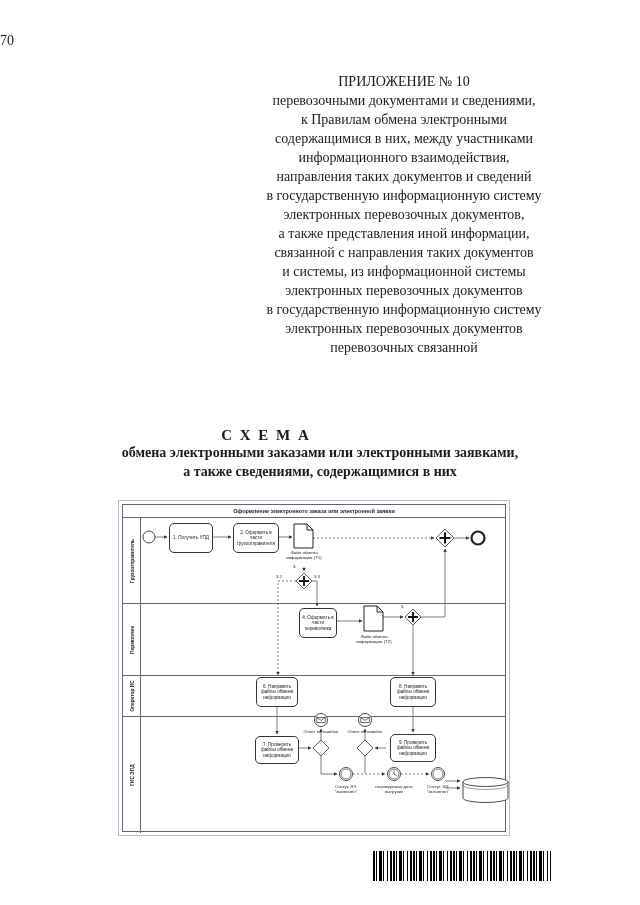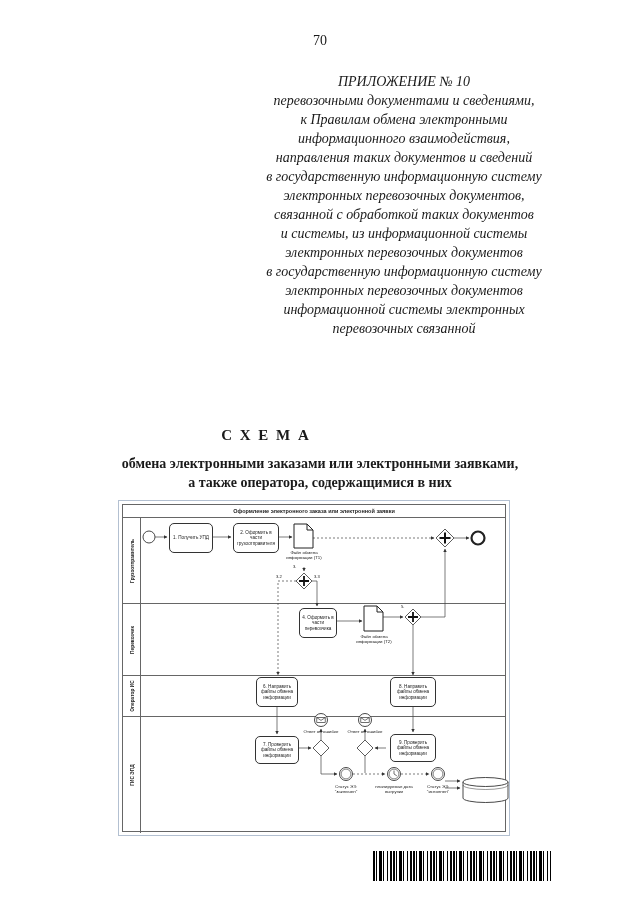--- a/index.html
+++ b/index.html
@@ -1,24 +1,24 @@
 <!DOCTYPE html>
 <html><head>
 <meta charset="utf-8">
 <style>
   html,body{margin:0;padding:0;background:#fff;}
   .page{position:relative;width:640px;height:905px;background:#fff;overflow:hidden;
         font-family:"Liberation Serif",serif;color:#1a1a1a;}
-  .page-number{position:absolute;top:33px;left:0;width:640px;text-align:center;
+  .page-number{position:absolute;top:33px;left:0;width:640px;text-align:left;
         font-size:14px;}
   .appendix{position:absolute;top:72px;left:243px;width:322px;text-align:center;
-        font-size:14px;line-height:19px;font-style:italic;}
+        font-size:14px;line-height:19px;}
   .schema-title{position:absolute;top:427px;left:0;width:532px;text-align:center;
         font-weight:bold;font-size:15px;letter-spacing:2px;}
-  .schema-subtitle{position:absolute;top:454px;left:0;width:640px;text-align:center;
+  .schema-subtitle{position:absolute;top:443px;left:0;width:640px;text-align:center;
         font-weight:bold;font-size:14px;line-height:19px;}
   
   .diagram{position:absolute;left:118px;top:500px;width:390px;height:334px;
         border:1px solid #b3c0d1;background:#fff;
         font-family:"Liberation Sans",sans-serif;color:#222;}
   .pool{position:absolute;left:3px;top:3px;right:3px;bottom:3px;border:1px solid #666;}
   .pool-title{height:12px;border-bottom:1px solid #666;display:flex;align-items:center;
         justify-content:center;font-size:5.5px;font-weight:bold;}
   .lane{display:flex;border-bottom:1px solid #666;position:relative;}
   .lane:last-child{border-bottom:none;}
@@ -45,37 +45,38 @@
 <body>
 
 <div class="page">
 
   <div class="page-number">70</div>
 
   <div class="appendix">
     <div>ПРИЛОЖЕНИЕ № 10</div>
     <div>перевозочными документами и сведениями,</div>
     <div>к Правилам обмена электронными</div>
+    <div>содержащимися в них, между участниками</div>
     <div>информационного взаимодействия,</div>
     <div>направления таких документов и сведений</div>
     <div>в государственную информационную систему</div>
     <div>электронных перевозочных документов,</div>
-    <div>связанной с обработкой таких документов</div>
+    <div>а также представления иной информации,</div>
+    <div>связанной с направления таких документов</div>
     <div>и системы, из информационной системы</div>
     <div>электронных перевозочных документов</div>
     <div>в государственную информационную систему</div>
     <div>электронных перевозочных документов</div>
-    <div>информационной системы электронных</div>
     <div>перевозочных связанной</div>
   </div>
 
   <div class="schema-title">С Х Е М А</div>
   <div class="schema-subtitle">
     <div>обмена электронными заказами или электронными заявками,</div>
-    <div>а также оператора, содержащимися в них</div>
+    <div>а также сведениями, содержащимися в них</div>
   </div>
 
   <div class="diagram">
 
     <div class="pool">
       <div class="pool-title">Оформление электронного заказа или электронной заявки</div>
       <div class="lane" style="height:85px;">
         <div class="lane-label">
           <span>Грузоотправитель</span>
           </div>

